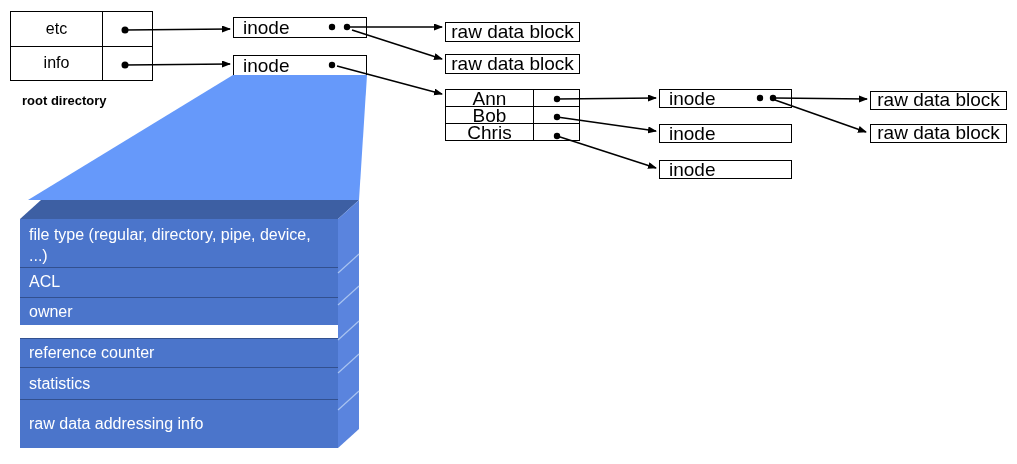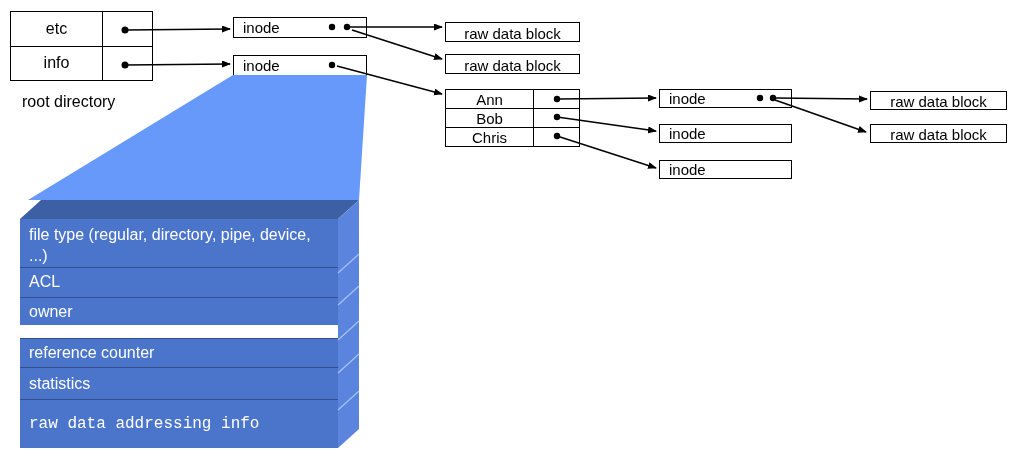--- a/index.html
+++ b/index.html
@@ -8,30 +8,30 @@
     --divider:#32508f; --line:#000000; --sidediv:#a9c3f0;
   }
   html,body{margin:0;padding:0;background:#ffffff;}
   .canvas{
     position:relative;width:1017px;height:464px;background:#ffffff;overflow:hidden;
     font-family:"Liberation Sans", sans-serif;color:#000;
   }
   .box{
     position:absolute;background:#ffffff;border:1.5px solid #000;box-sizing:border-box;
   }
-  .lbl{font-size:15px;line-height:1;white-space:nowrap;}
+  .lbl{font-size:19px;line-height:1;white-space:nowrap;}
   .inode-box{display:flex;align-items:center;}
   .inode-box .lbl{padding-left:9px;}
   .rdb-box{display:flex;align-items:flex-end;justify-content:center;}
   .dtable{display:flex;flex-direction:column;padding:0;}
   .drow{display:flex;flex:1;min-height:0;}
   .drow + .drow{border-top:1.5px solid #000;}
   .dcell-name{display:flex;align-items:center;justify-content:center;border-right:1.5px solid #000;box-sizing:border-box;}
   .dcell-ptr{flex:1;}
-  .caption{position:absolute;font-size:16px;white-space:nowrap;}
+  .caption{position:absolute;font-size:13px;white-space:nowrap;font-weight:bold;}
   .itable{position:absolute;left:20px;top:219px;width:318px;height:229px;display:flex;flex-direction:column;box-sizing:border-box;}
   .irow{background:var(--front);color:#ffffff;font-size:16px;box-sizing:border-box;display:flex;align-items:center;padding-left:9px;padding-right:12px;}
   .irow + .irow{border-top:1.5px solid var(--divider);}
   .irow.wrap2{display:block;padding-top:5px;line-height:21px;align-items:flex-start;}
   svg.overlay{position:absolute;left:0;top:0;pointer-events:none;}
 </style>
 </head>
 <body>
 
 <div class="canvas">
@@ -55,21 +55,21 @@
     <span class="lbl">inode</span>
   </div>
 
   <div class="box rdb-box" style="left:445px;top:22px;width:135px;height:20px;">
     <span class="lbl">raw data block</span>
   </div>
   <div class="box rdb-box" style="left:445px;top:54px;width:135px;height:20px;">
     <span class="lbl">raw data block</span>
   </div>
 
-  <div class="box dtable" style="left:445px;top:89px;width:135px;height:58px;">
+  <div class="box dtable" style="left:445px;top:89px;width:135px;height:52px;">
     <div class="drow">
       <div class="dcell-name lbl" style="width:88px;">Ann</div>
       <div class="dcell-ptr"></div>
     </div>
     <div class="drow">
       <div class="dcell-name lbl" style="width:88px;">Bob</div>
       <div class="dcell-ptr"></div>
     </div>
     <div class="drow">
       <div class="dcell-name lbl" style="width:88px;">Chris</div>
@@ -93,21 +93,21 @@
   <div class="box rdb-box" style="left:870px;top:124px;width:137px;height:19px;">
     <span class="lbl">raw data block</span>
   </div>
 
   <div class="itable">
     <div class="irow wrap2" style="height:54px;">file type (regular, directory, pipe, device, ...)</div>
     <div class="irow" style="height:35px;">ACL</div>
     <div class="irow" style="height:32px;">owner</div>
     <div class="irow" style="height:33px;margin-top:13px;">reference counter</div>
     <div class="irow" style="height:37px;">statistics</div>
-    <div class="irow" style="height:56px;font-family:Liberation Mono, monospace;">raw data addressing info</div>
+    <div class="irow" style="height:56px;">raw data addressing info</div>
   </div>
 
   <svg class="overlay" width="1017" height="464" viewBox="0 0 1017 464">
     <defs>
       <marker id="arrow" markerWidth="9" markerHeight="8" refX="8" refY="3.5" orient="auto" markerUnits="userSpaceOnUse">
         <polygon points="0,0 9,3.5 0,7" fill="var(--line)"></polygon>
       </marker>
     </defs>
 
     <polygon points="233,75 367,75 359,200 28,200" fill="var(--funnel)"></polygon>

